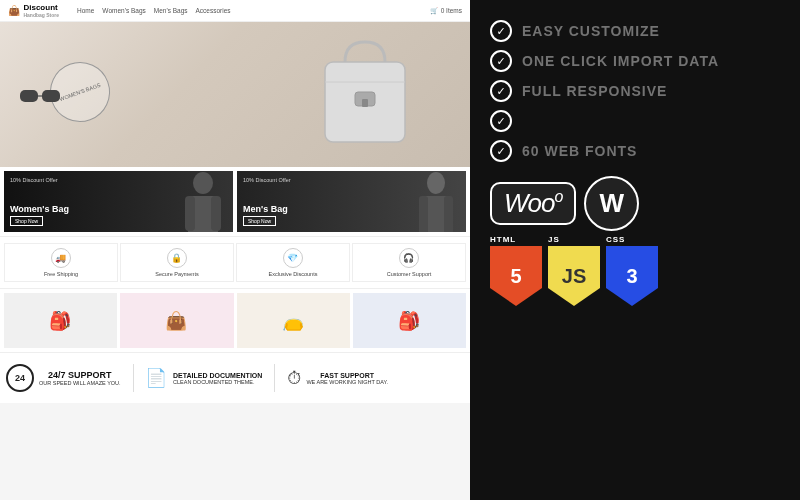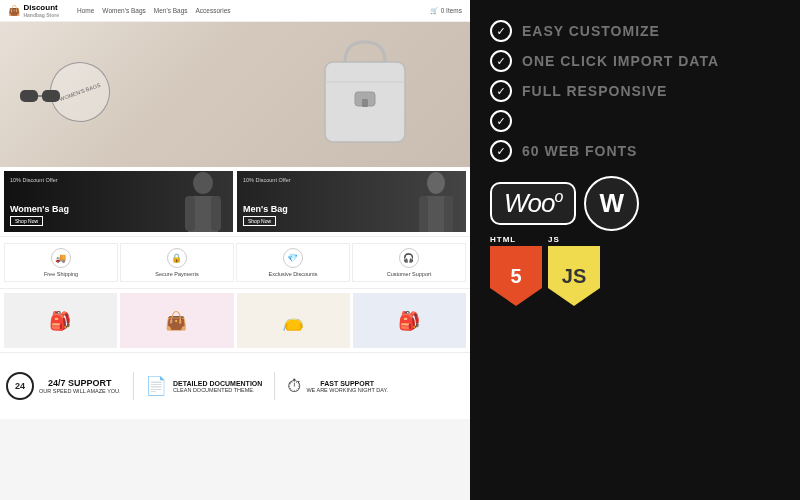--- a/index.html
+++ b/index.html
@@ -189,21 +189,21 @@
       align-items: center;
       justify-content: center;
       font-size: 18px;
     }
 
     
     .preview-bottom {
       background: #fff;
       border-top: 1px solid #eee;
       display: flex;
-      padding: 19px 6px;
+      padding: 11px 6px;
       gap: 12px;
       align-items: center;
     }
     .bottom-support {
       display: flex;
       align-items: center;
       gap: 5px;
     }
     .support-circle {
       width: 28px;
@@ -541,15 +541,21 @@
       <div class="badge-shield html5-badge">
         <span>5</span>
       </div>
     </div>
     <div class="tech-badge">
       <span class="badge-label">JS</span>
       <div class="badge-shield js-badge">
         <span>JS</span>
       </div>
     </div>
+    <div class="tech-badge">
+      <span class="badge-label">CSS</span>
+      <div class="badge-shield css3-badge">
+        <span>3</span>
+      </div>
+    </div>
   </div>
 
 </div>
 
 </body></html>

